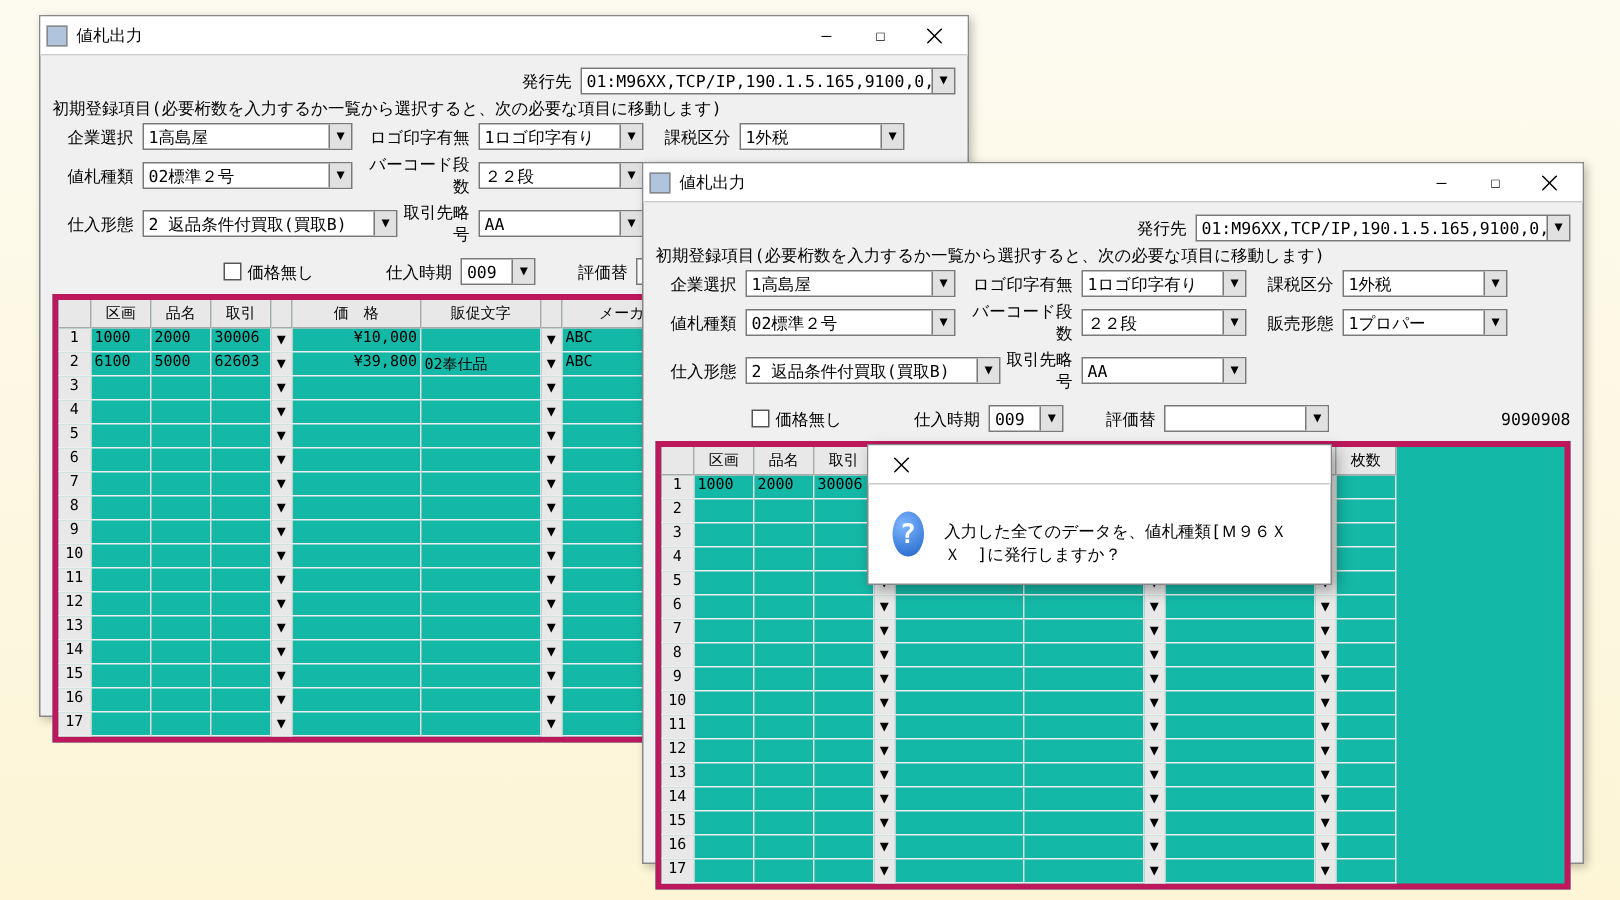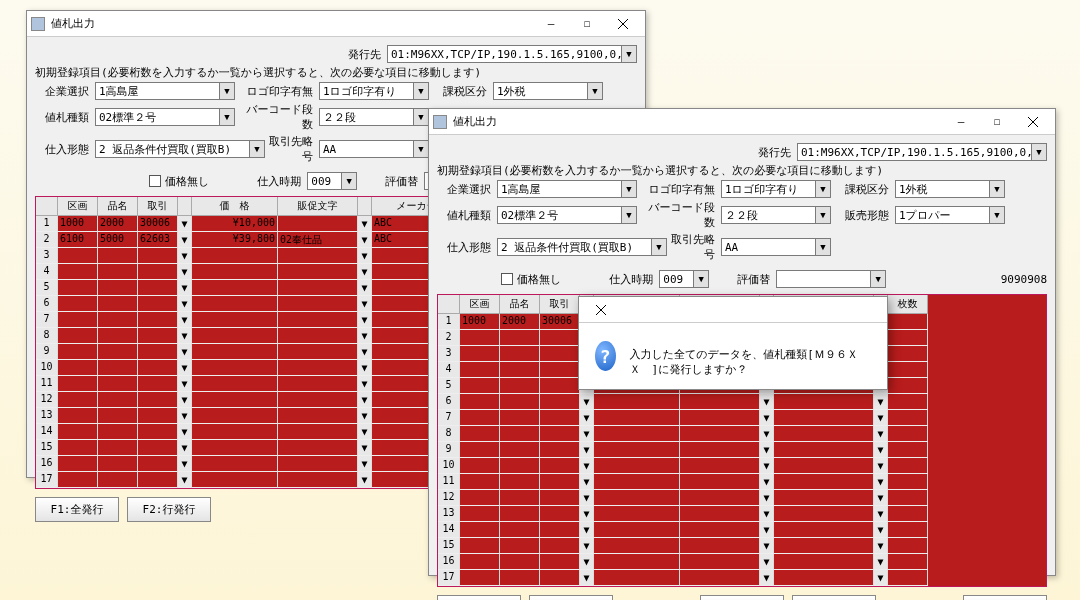--- a/index.html
+++ b/index.html
@@ -10,21 +10,21 @@
   .titlebar .title { flex: 1; }
   .tb-btn { width: 36px; height: 22px; display: flex; align-items: center; justify-content: center; border: none; background: transparent; }
   .body { padding: 6px 8px 8px 8px; }
   .row { display: flex; align-items: center; margin: 2px 0; gap: 4px; }
   .lbl { text-align: right; padding-right: 2px; }
   .combo { display: flex; align-items: center; border: 1px solid #7a7a7a; background: #fff; height: 18px; }
   .combo span.val { flex: 1; padding: 0 3px; white-space: nowrap; overflow: hidden; }
   .combo .drop { width: 15px; height: 16px; background: #e1e1e1; border-left: 1px solid #7a7a7a; display: flex; align-items: center; justify-content: center; font-size: 9px; }
   .check { display: inline-flex; align-items: center; gap: 4px; }
   .check .box { width: 12px; height: 12px; border: 1px solid #555; background: #fff; }
-  .grid { border: 1px solid #be185d; background: #b91c1c; }
+  .grid { border: 4px solid #be185d; background: #14b8a6; }
   .grid-head, .grid-row { display: flex; }
   .grid-head .cell { background: #e8e8e8; border-right: 1px solid #aaa; border-bottom: 1px solid #aaa; text-align: center; padding: 2px 0; font-size: 10px; }
   .grid-row .cell { border-right: 1px solid #ddd; border-bottom: 1px solid #eee; padding: 1px 2px; font-size: 10px; height: 16px; overflow: hidden; white-space: nowrap; }
   .rownum { background: #e8e8e8; text-align: center; border-right: 1px solid #aaa; }
   .dropcell { width: 14px; text-align: center; background: #e8e8e8; font-size: 8px; line-height: 14px; }
   .btnbar { display: flex; gap: 8px; margin-top: 8px; }
   .btn { border: 1px solid #888; background: linear-gradient(#fff,#e4e4e4); padding: 4px 10px; min-width: 84px; text-align: center; }
   .spacer { flex: 1; }
   .counter { font-family: monospace; font-size: 11px; }
   
@@ -362,27 +362,20 @@
             <div class="cell" style="width: 86px; text-align: right;"></div>
             <div class="cell" style="width: 80px; text-align: left;"></div>
             <div class="cell dropcell" style="width: 14px; text-align: center;">▼</div>
             <div class="cell" style="width: 110px; text-align: left;"></div>
             <div class="cell dropcell" style="width: 14px; text-align: center;">▼</div>
             <div class="cell" style="width: 40px; text-align: right;"></div>
           </div>
         </div>
     </div>
 
-    <div class="btnbar">
-      <button class="btn">F1:全発行</button>
-      <button class="btn">F2:行発行</button>
-      <span class="spacer"></span>
-      <button class="btn">F5:行削除</button>
-      <button class="btn">F6:全削除</button>
-    </div>
   </div>
 </div>
 
 <div class="window" style="left:428px; top:108px; width:628px; height:468px;">
   <div class="titlebar">
     <span class="icon"></span>
     <span class="title">値札出力</span>
     <button class="tb-btn">―</button>
     <button class="tb-btn">☐</button>
     <button class="tb-btn">

